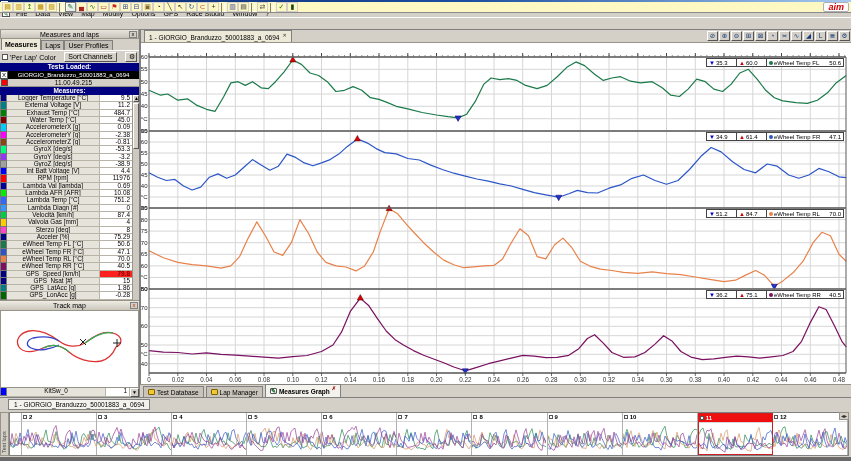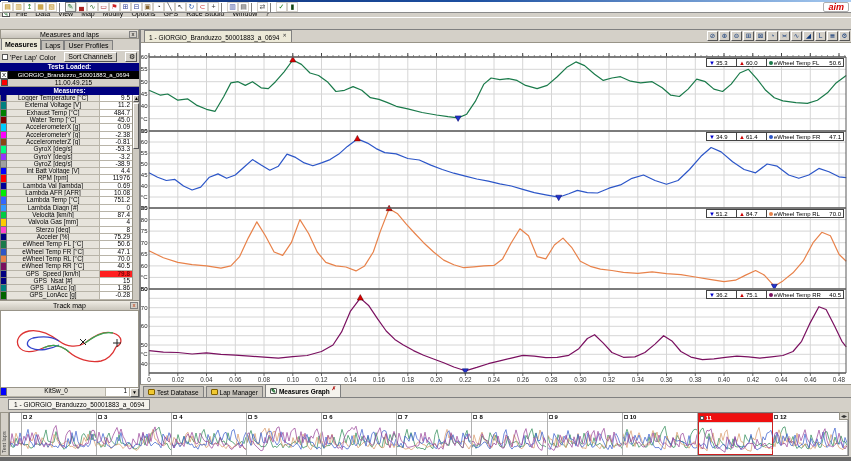--- a/index.html
+++ b/index.html
@@ -9,21 +9,21 @@
   
   .titlebar{position:absolute;left:0;top:0;width:851px;height:9px;
     background:linear-gradient(to right,#0a246a,#1c4fa0 55%,#a6caf0);color:#fff;
     font-size:7px;font-weight:bold;display:flex;align-items:center;justify-content:center}
   .titlebar .app-ic{position:absolute;left:1px;top:1px;width:7px;height:7px;background:#1a7a3a;border:1px solid #fff}
   .menubar{position:absolute;left:0;top:9px;width:851px;height:9px;display:flex;align-items:center;
     border-bottom:1px solid #fff;background:#d4d0c8}
   .mdi-ic{width:8px;height:7px;background:#fff;border:1px solid #555;margin:0 2px;font-size:6px;line-height:6px;text-align:center;color:#1a6a2a}
   .menu-item{padding:0 4px;height:9px;line-height:9px}
   .toolbar{position:absolute;left:0;top:2px;width:851px;height:11px;display:flex;align-items:center;
-    padding-left:2px;border-bottom:1px solid #8a8a8a;background:#ffffff}
+    padding-left:2px;border-bottom:1px solid #8a8a8a;background:#fef9c3}
   .tbtn{width:11px;height:10px;border:1px solid #d4d0c8;font-size:7px;line-height:8px;text-align:center;margin-right:0}
   .tbtn.pressed{border:1px solid #808080;background:#e8f0e8;box-shadow:inset 1px 1px 0 #fff}
   .tsep{width:4px;height:9px;border-left:1px solid #808080;border-right:1px solid #fff;margin:0 2px}
   .aim-logo{margin-left:auto;margin-right:2px;color:#d40000;font-weight:bold;font-style:italic;
     font-size:9px;background:#fff;padding:0 4px;height:10px;line-height:9px;border:1px solid #b0b0b0;border-radius:2px}
   
   .left-panel{position:absolute;left:0;top:29px;width:140px;height:368px;background:#d4d0c8;border-right:1px solid #808080}
   .lp-title{height:10px;background:linear-gradient(to bottom,#e8e4dc,#c8c4bc);border:1px solid #989488;
     display:flex;align-items:center;justify-content:center;position:relative;font-size:7px}
   .lp-close{position:absolute;right:1px;top:1px;width:8px;height:7px;background:#d4d0c8;border:1px solid #808080;

